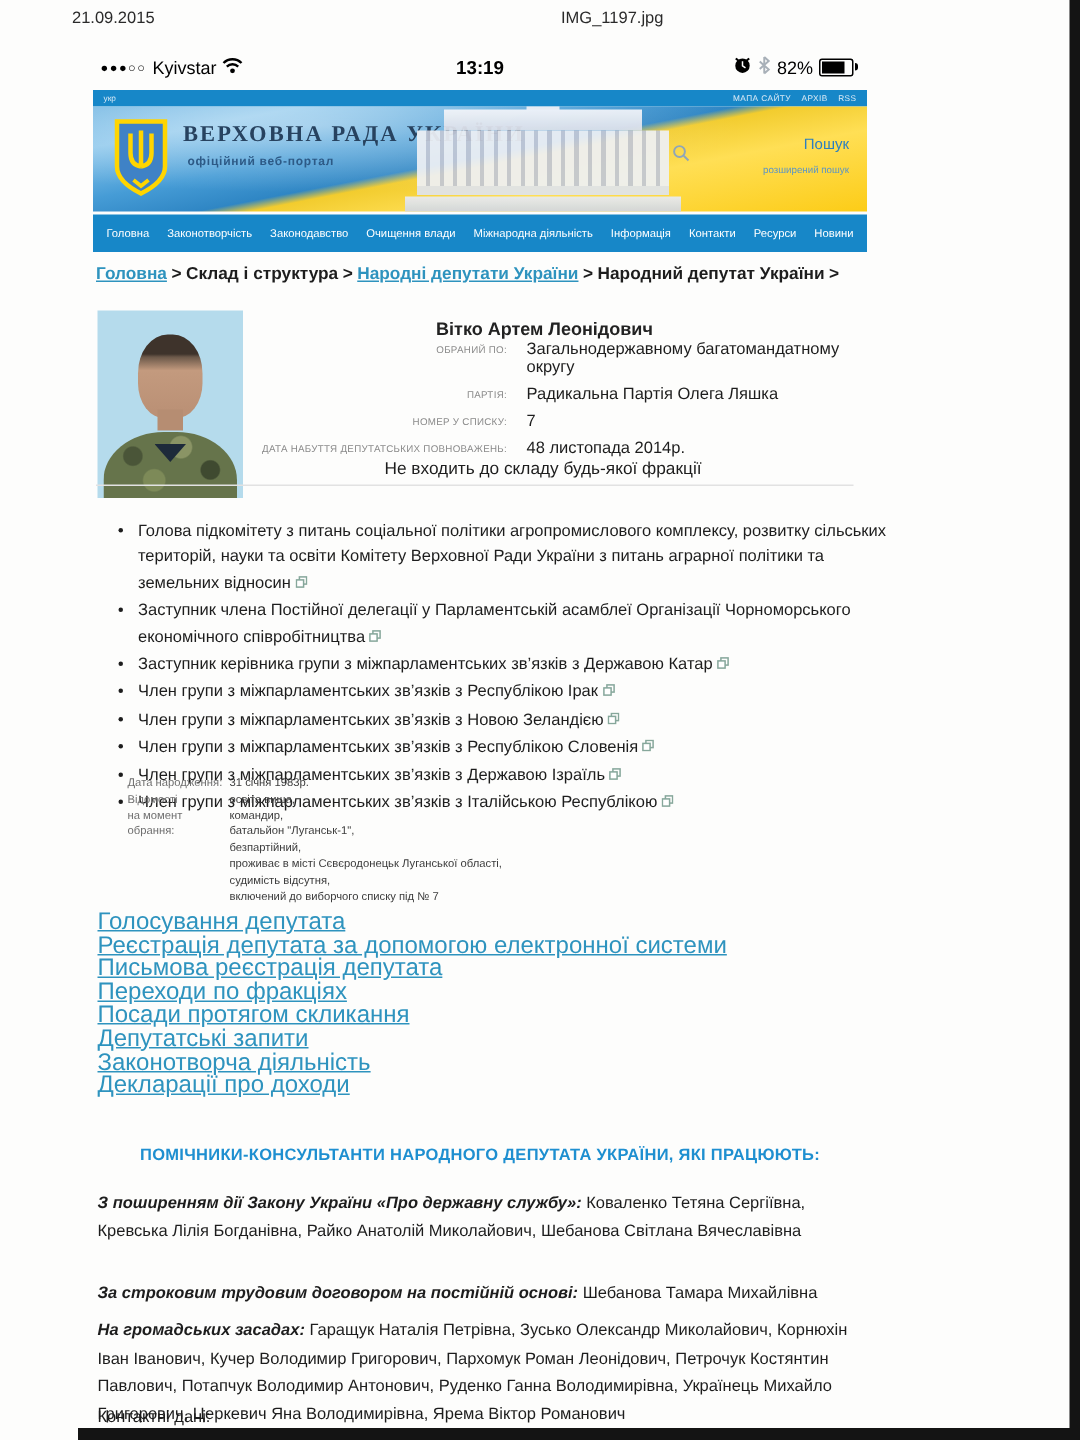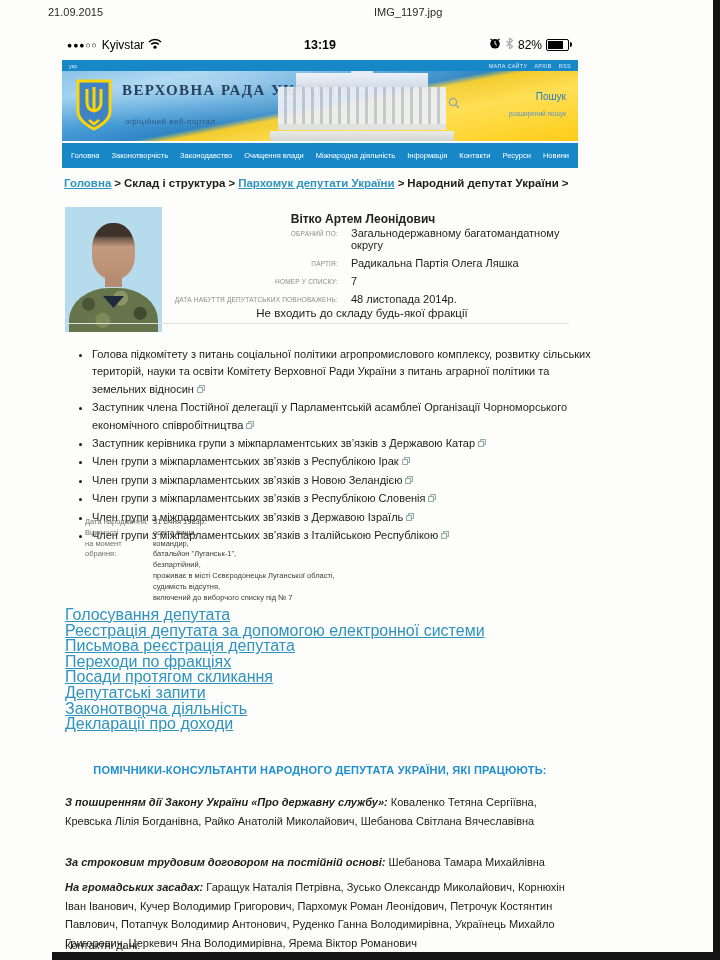--- a/index.html
+++ b/index.html
@@ -30,21 +30,21 @@
   .topbar .tlinks{display:flex;gap:7px;}
   .topbar .tlinks span{font-size:5.5px;color:#dcebf7;letter-spacing:.3px;}
   
   .banner{position:absolute;top:40px;left:0;width:100%;height:70px;overflow:hidden;
           background:linear-gradient(169deg,#6fb5e2 0%,#8cc7ec 16%,#469cd6 36%,#2f86c4 49%,#f2cc2e 53%,#ffdf55 68%,#fccc17 100%);}
   .banner::before{content:'';position:absolute;inset:0;
           background:radial-gradient(ellipse at 28% 18%,rgba(255,255,255,.40),transparent 55%);}
   .emblem{position:absolute;left:13px;top:8px;}
   .site-title{position:absolute;left:60px;top:11px;font-family:"Liberation Serif",serif;font-weight:bold;
               font-size:15px;letter-spacing:1.4px;color:#27425f;}
-  .site-sub{position:absolute;left:63px;top:46px;font-size:8px;color:#2d5a86;letter-spacing:.5px;}
+  .site-sub{position:absolute;left:63px;top:32px;font-size:8px;color:#2d5a86;letter-spacing:.5px;font-weight:bold;}
   .bld{position:absolute;left:216px;top:-7px;width:168px;height:78px;opacity:.93;}
   .bld .dome{position:absolute;left:73px;top:0;width:22px;height:11px;background:#eef0f6;border-radius:50% 50% 0 0;}
   .bld .top{position:absolute;left:18px;top:9px;width:132px;height:14px;background:linear-gradient(#f5f6fa,#dde1ea);}
   .bld .cols{position:absolute;left:0;top:23px;width:168px;height:43px;
              background:repeating-linear-gradient(90deg,#eef0f5 0 6px,#c2c8d6 6px 9px);box-shadow:inset 0 -6px 0 #dfe3ec;}
   .bld .base{position:absolute;left:-8px;bottom:0;width:184px;height:11px;background:linear-gradient(#e9ecf3,#ced4df);}
   .search{position:absolute;right:12px;top:20px;text-align:right;}
   .search .s-label{font-size:10px;color:#2b7fc0;}
   .search .s-adv{font-size:6.5px;color:#5d95c4;margin-top:8px;}
   .magnifier{position:absolute;right:118px;top:24px;}
@@ -180,21 +180,21 @@
       <span>Законодавство</span>
       <span>Очищення влади</span>
       <span>Міжнародна діяльність</span>
       <span>Інформація</span>
       <span>Контакти</span>
       <span>Ресурси</span>
       <span>Новини</span>
     </div>
 
     <div class="crumbs">
-      <span class="lnk">Головна</span><span class="sep">&gt;</span><span>Склад і структура</span><span class="sep">&gt;</span><span class="lnk">Пархомук депутати України</span><span class="sep">&gt;</span><span>Народний депутат України</span><span class="sep">&gt;</span>
+      <span class="lnk">Головна</span><span class="sep">&gt;</span><span>Склад і структура</span><span class="sep">&gt;</span><span class="lnk">Народні депутати України</span><span class="sep">&gt;</span><span>Народний депутат України</span><span class="sep">&gt;</span>
     </div>
 
     <div class="photo">
       <div class="ph-head"></div>
         <div class="ph-neck"></div>
         <div class="ph-body"></div>
         <div class="ph-collar"></div>
     </div>
     <div class="p-name">Вітко Артем Леонідович</div>
 

